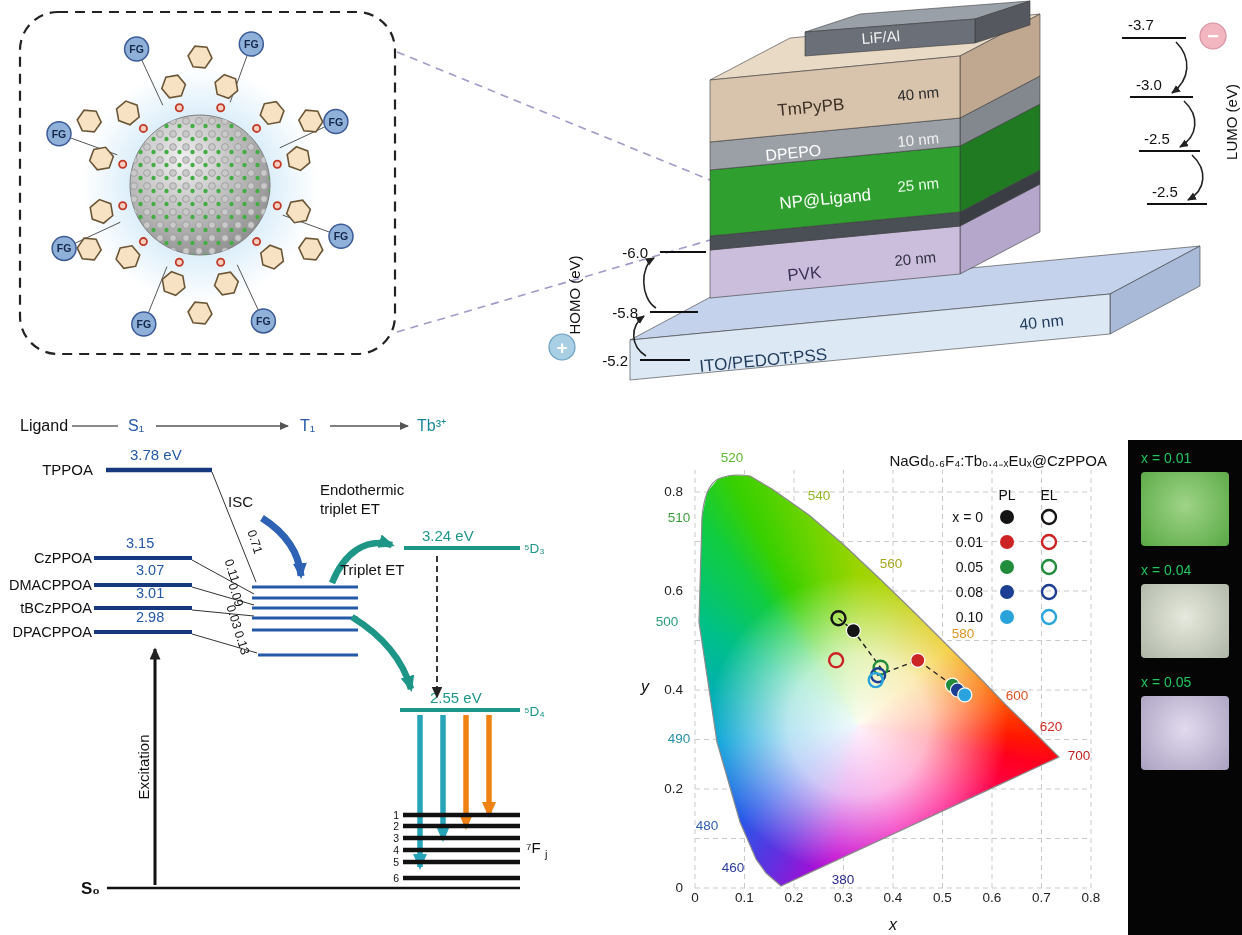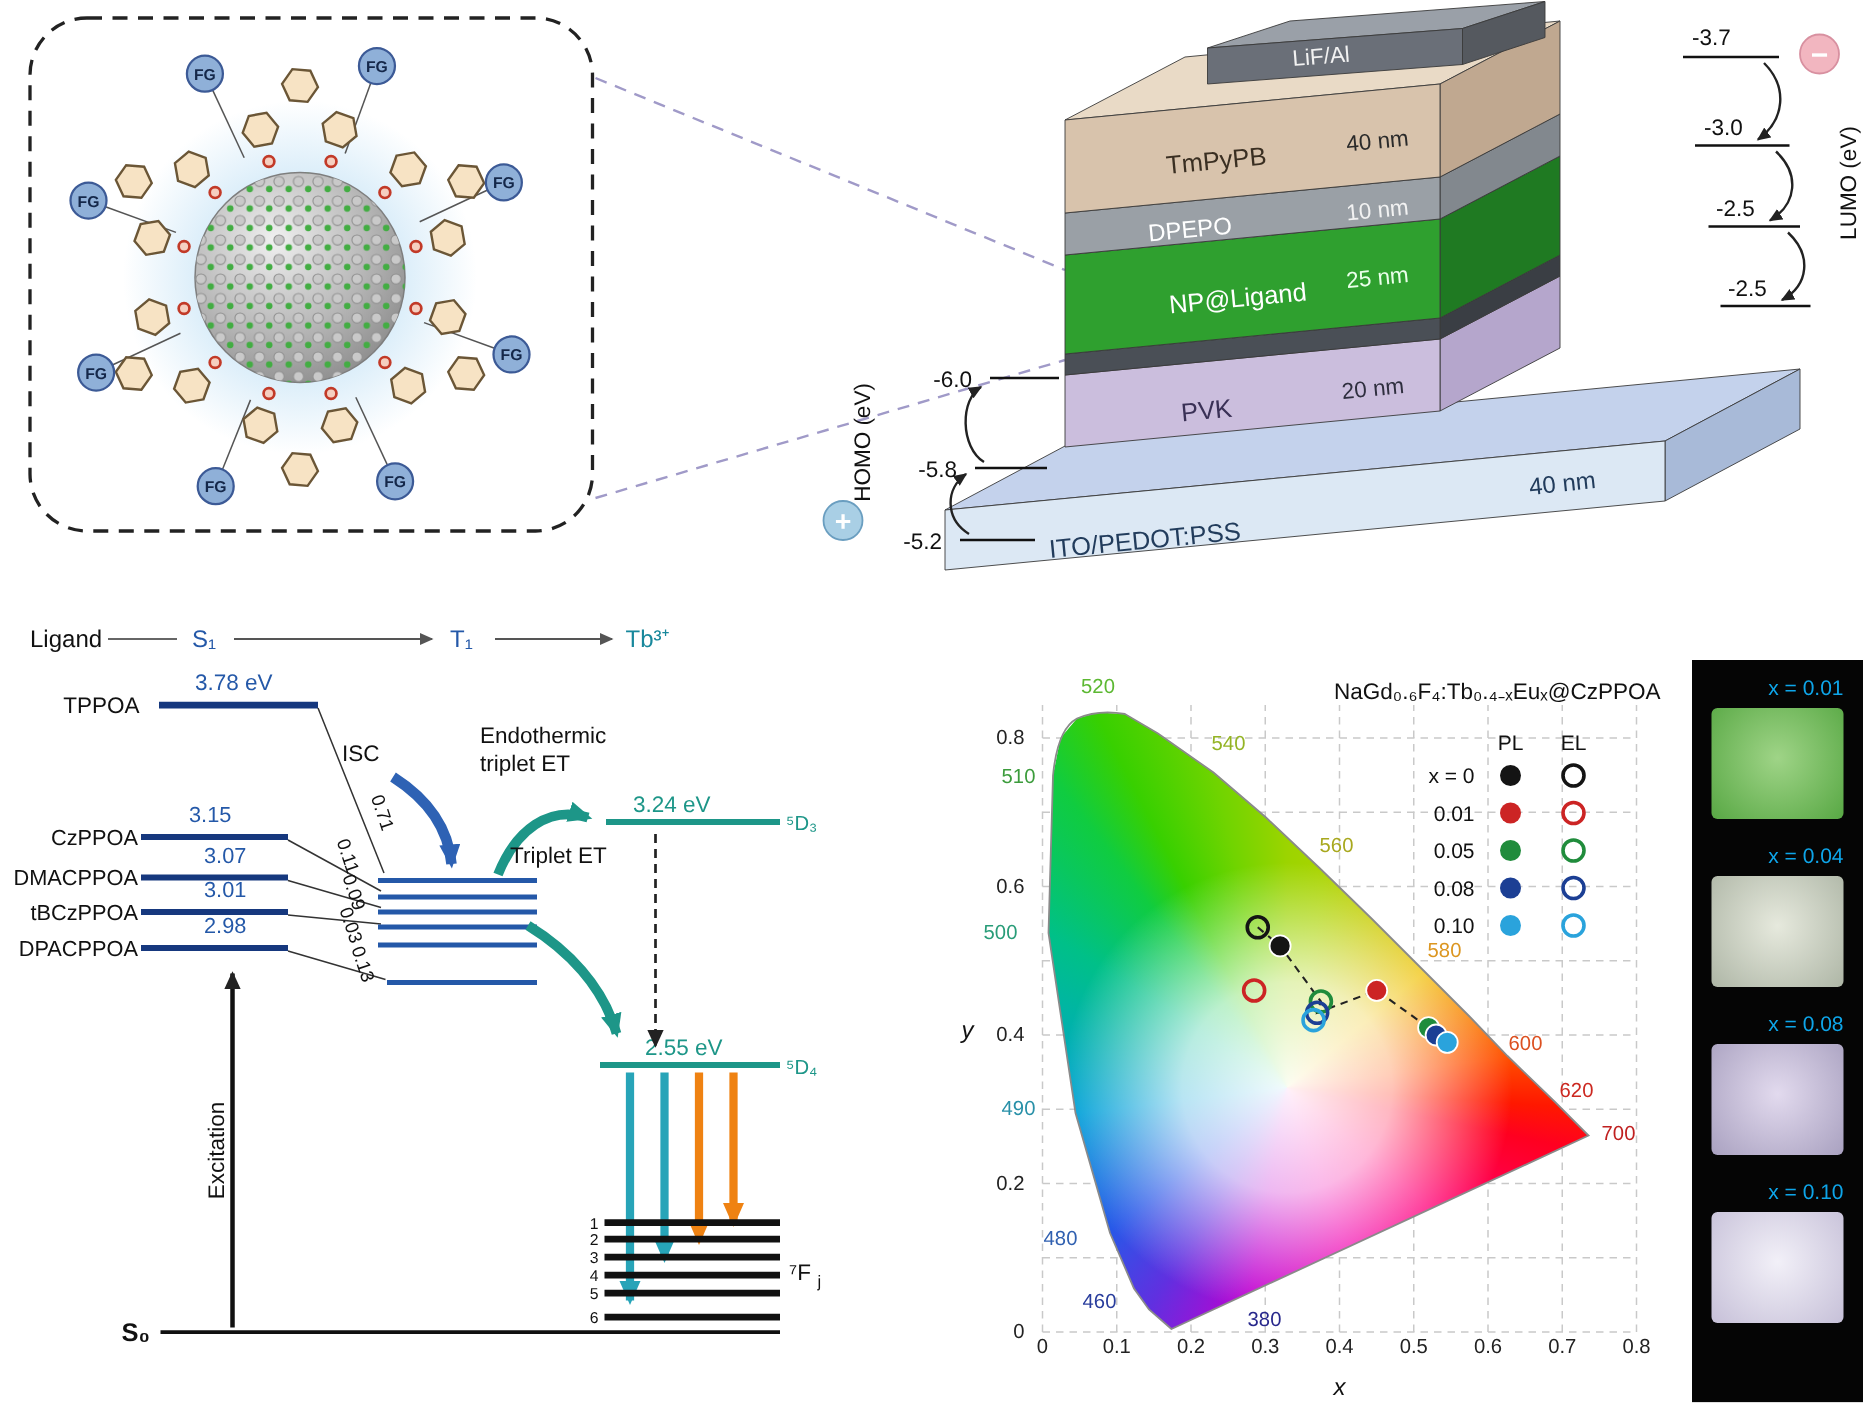--- a/index.html
+++ b/index.html
@@ -15,21 +15,21 @@
       radial-gradient(circle 200px at 243px 285px, rgba(255,255,255,0.95) 0%, rgba(255,255,255,0.72) 35%, rgba(255,255,255,0) 75%),
       conic-gradient(from 0deg at 243px 285px,
         #9cd400 0deg,#aad400 10deg,#f0c000 50deg,#ff5000 82deg,#ff1800 94deg,#ff0020 102deg,
         #ff0078 130deg,#f000b0 160deg,#c000d0 190deg,#6030e0 212deg,#2858e8 231deg,
         #00a0d8 263deg,#00c088 303deg,#10cc40 323deg,#38d000 333deg,#70d400 347deg,#9cd400 360deg);
     clip-path: polygon(166px 446px,151px 433px,141px 419px,125px 382px,102px 302px,84px 182px,87px 77px,92px 52px,103px 39px,117px 35px,135px 36px,157px 49px,194px 75px,229px 105px,265px 139px,300px 173px,334px 207px,365px 238px,390px 264px,422px 295px,444px 317px);}
   #cie-top-svg{left:615px;top:440px;z-index:3;}
   #cie-grid-svg line{stroke:#c9c9c9;stroke-width:1;stroke-dasharray:5 4;}
   #photo-strip{position:absolute;left:1128px;top:440px;width:114px;height:495px;background:#050505;z-index:4;
     display:flex;flex-direction:column;align-items:center;box-sizing:border-box;padding-top:8px;}
-  .photo-label{color:#0ea5e9;font-size:14px;margin:2px 0 6px 0;text-align:right;}
+  .photo-label{color:#22c55e;font-size:14px;margin:2px 0 6px 0;}
   .photo-square{width:88px;height:74px;border-radius:4px;margin-bottom:14px;}
   .leg-label{font-size:14px;fill:#111;}
 </style>
 </head>
 <body>
 
 <div id="canvas">
 
 <svg id="top-svg" width="1242" height="440" viewBox="0 0 1242 440">
   <defs>
@@ -458,22 +458,18 @@
 <div id="photo-strip">
       <div class="photo-block">
         <div class="photo-label">x = 0.01</div>
         <div class="photo-square" style="background: radial-gradient(circle at 50% 45%, rgb(159, 212, 135), rgb(88, 168, 68));"></div>
       </div>
       <div class="photo-block">
         <div class="photo-label">x = 0.04</div>
         <div class="photo-square" style="background: radial-gradient(circle at 50% 45%, rgb(230, 233, 221), rgb(174, 182, 166));"></div>
       </div>
       <div class="photo-block">
-        <div class="photo-label">x = 0.08</div>
+        <div class="photo-label">x = 0.05</div>
         <div class="photo-square" style="background: radial-gradient(circle at 50% 45%, rgb(226, 218, 238), rgb(169, 161, 192));"></div>
       </div>
-      <div class="photo-block">
-        <div class="photo-label">x = 0.10</div>
-        <div class="photo-square" style="background: radial-gradient(circle at 50% 45%, rgb(242, 240, 248), rgb(198, 192, 216));"></div>
-      </div>
     </div>
 
 </div>
 
 </body></html>

